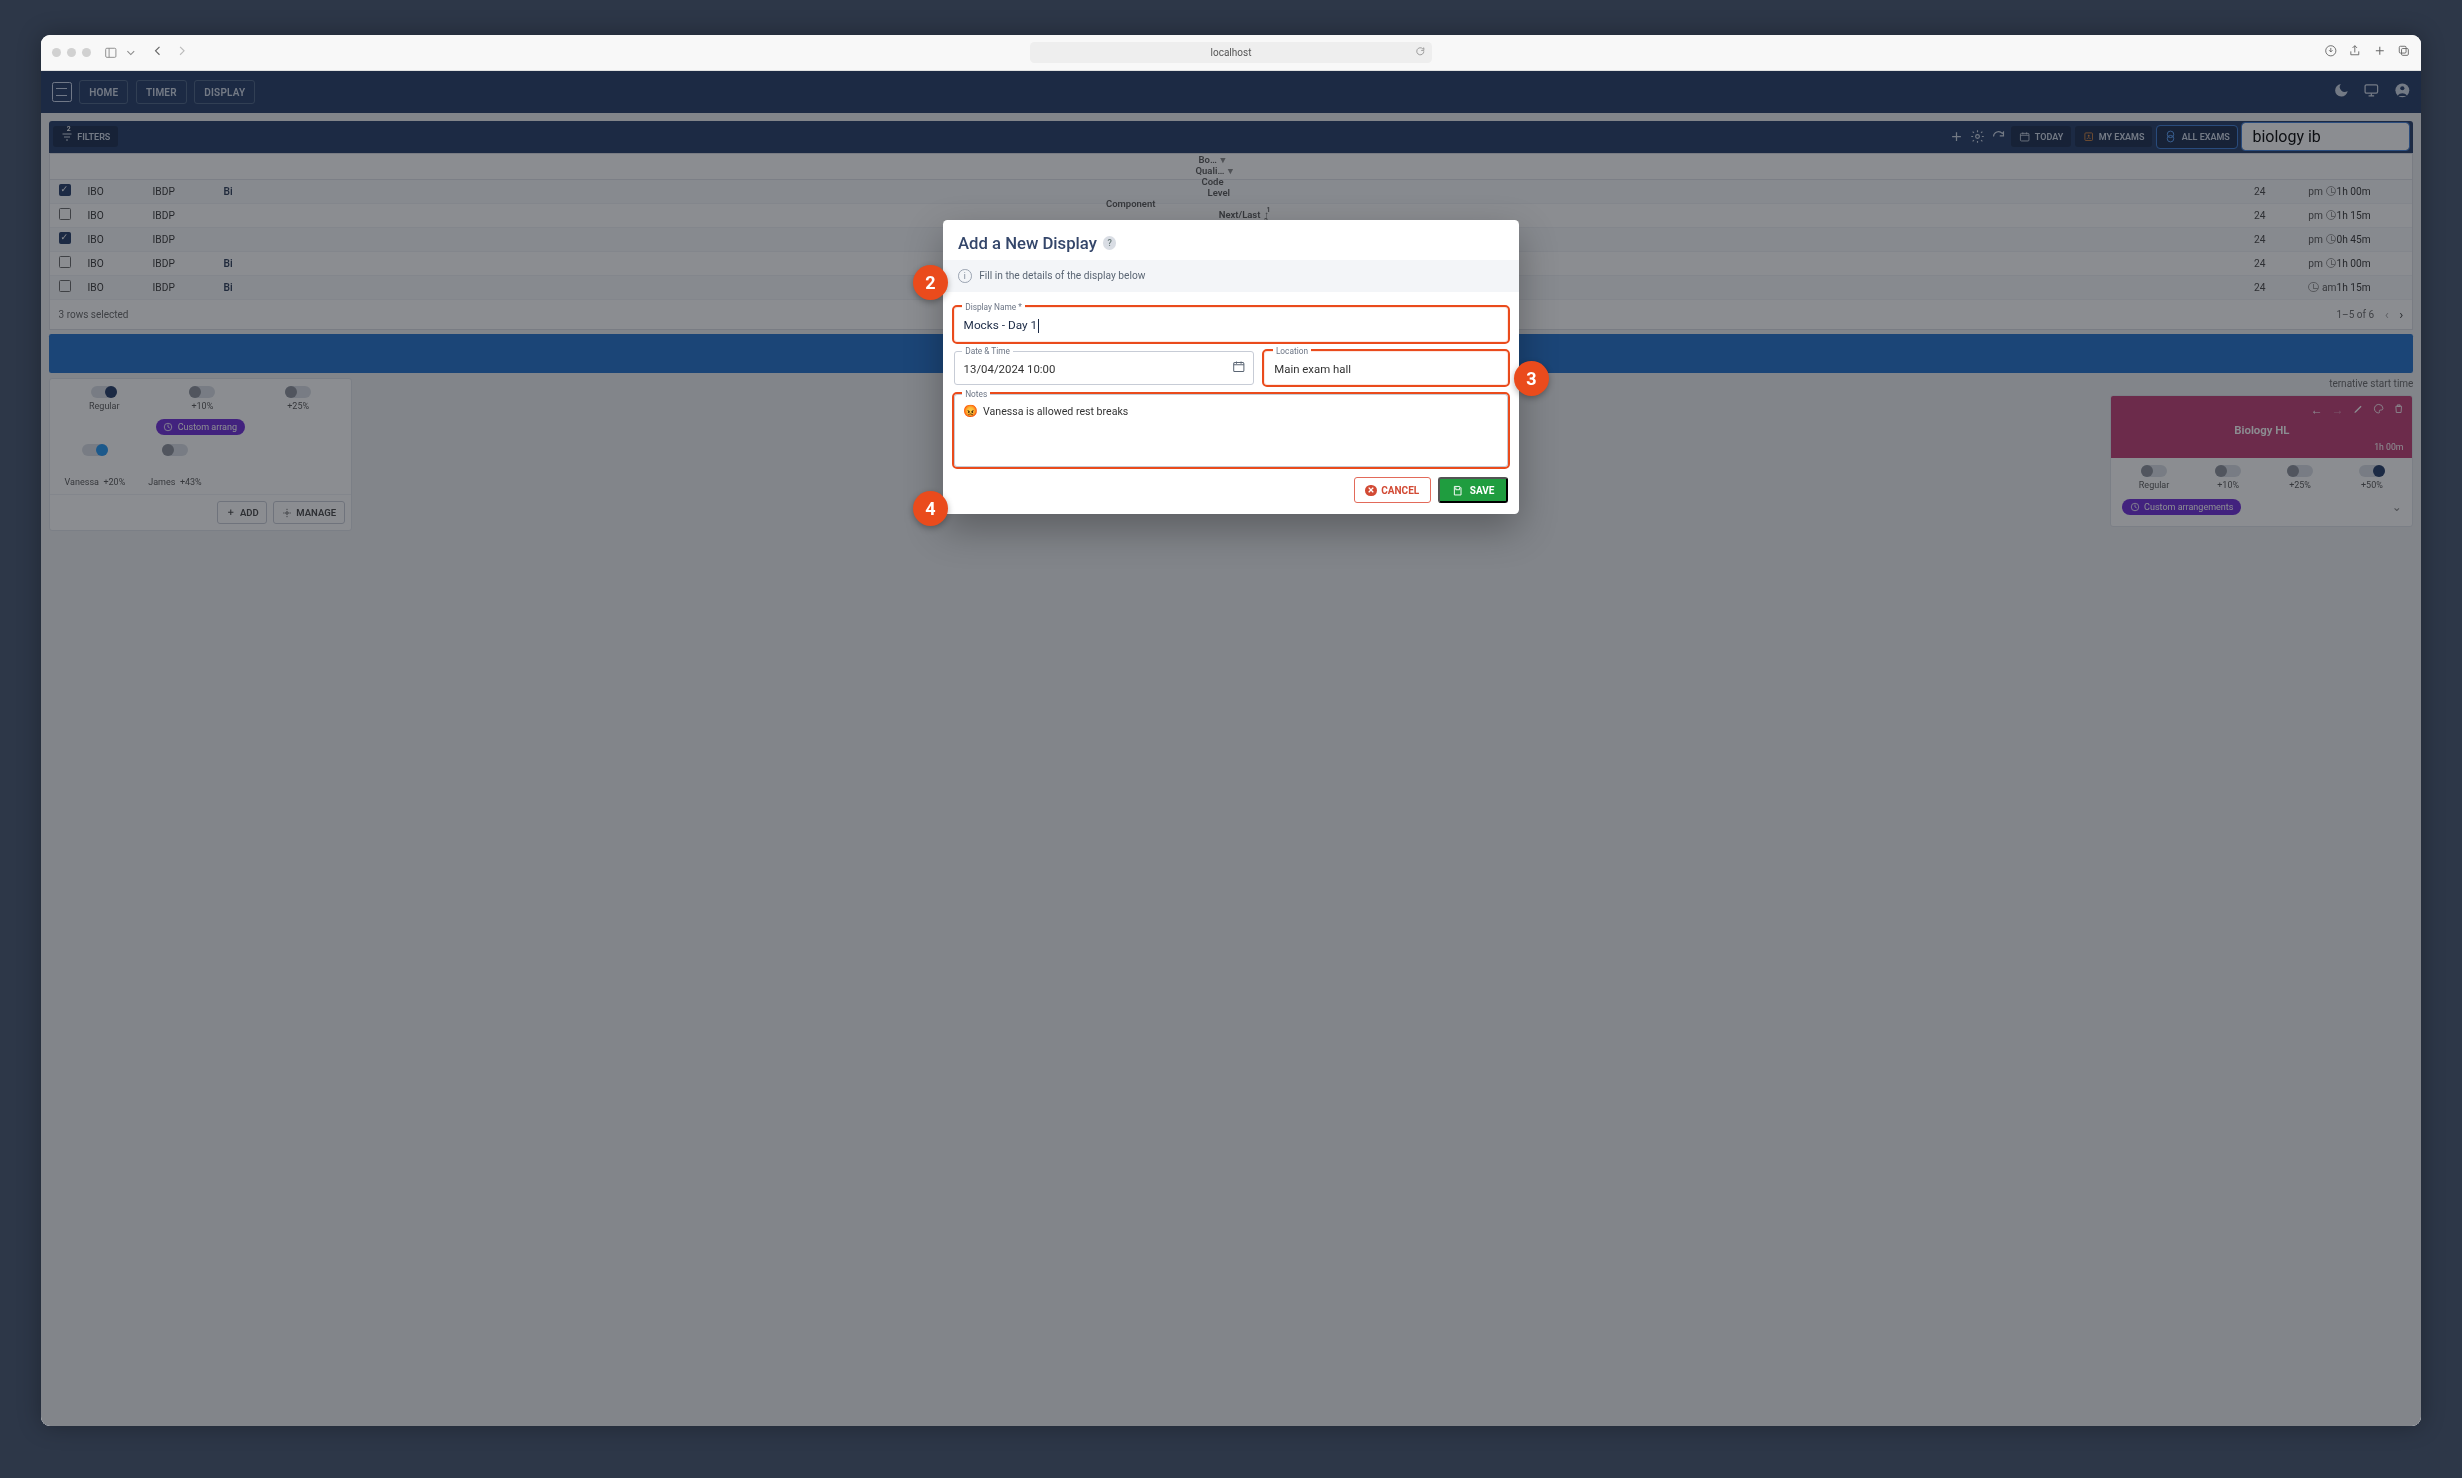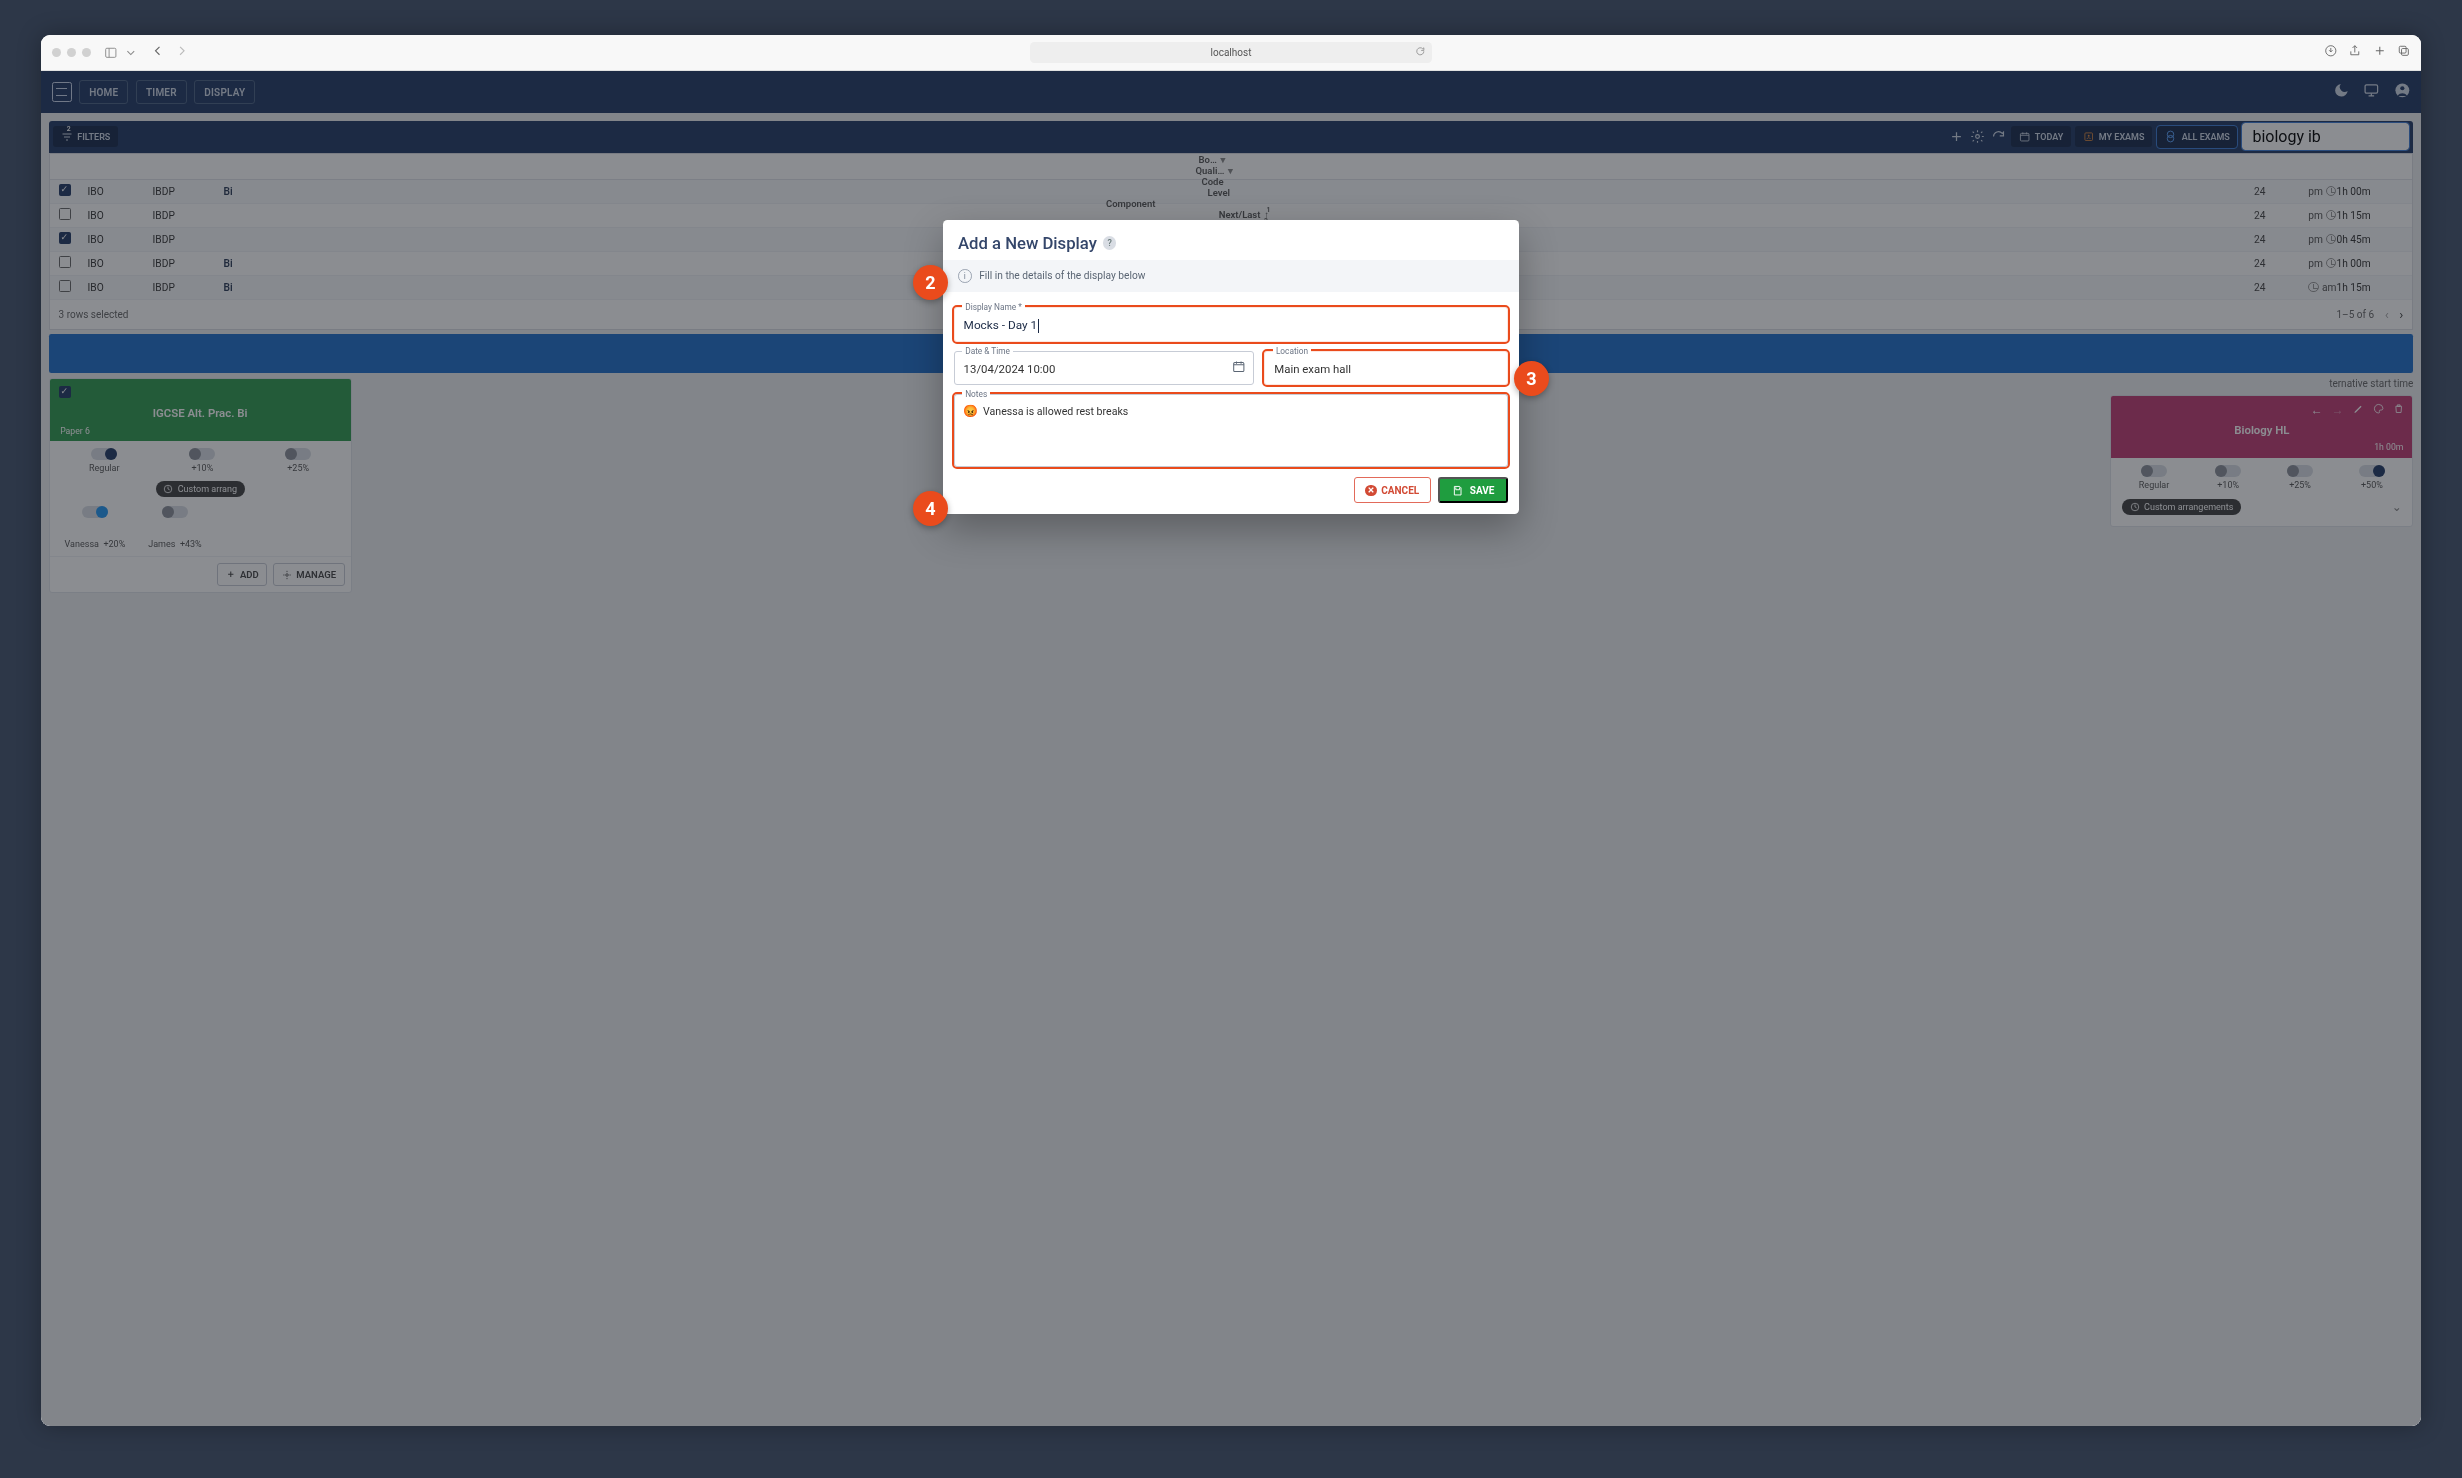--- a/index.html
+++ b/index.html
@@ -149,21 +149,21 @@
   .card .header .icons { position:absolute; right:7.6px; top:7.6px; display:flex; gap:9px; }
   .card .header .title { text-align:center; margin-top: 20px; font-size:11.4px; font-weight:600; }
   .card .header .paper { font-size:8.7px; margin-top:6px; }
   .card .header .dur { position:absolute; right:9px; bottom:6px; font-size:8.7px; }
   .card .pills { display:flex; justify-content:space-around; padding:7.6px 4.5px 3px; }
   .pillcol { display:flex; flex-direction:column; align-items:center; gap:3px; font-size:9px; color:#555; }
   .toggle { width:26px; height:12px; background:#d9dde4; border-radius:7.6px; position:relative; }
   .toggle .knob { width:12px; height:12px; border-radius:50%; background:#8a8f98; position:absolute; left:0; top:0; }
   .toggle.blue .knob { background:#2196f3; left:13.6px; }
   .toggle.dark .knob { background:#203864; left:13.6px; }
-  .custom-chip { margin: 4.5px auto 6px; display:flex; align-items:center; gap:4.5px; background:#404040; color:#fff; font-size:9px; padding:3px 7.6px; border-radius:9px; width:fit-content; }
+  .custom-chip { margin: 4.5px auto 6px; display:flex; align-items:center; gap:4.5px; background:#6d28d9; color:#fff; font-size:9px; padding:3px 7.6px; border-radius:9px; width:fit-content; }
   .custom-row { display:flex; align-items:center; padding: 3px 10.6px 7.6px; }
   .custom-row .expand { margin-left:auto; color:#888; }
   .people-row { display:flex; gap:23px; padding:3px 15px 7.6px; }
   .person { display:flex; flex-direction:column; align-items:center; gap:21px; font-size:9px; color:#555; }
   .card .footer { display:flex; gap:6px; justify-content:flex-end; padding:6px; border-top:0.8px solid #eef0f4; }
   .smbtn { display:flex; align-items:center; gap:4.5px; border:0.8px solid #c6cbd4; padding:3.8px 7.6px; border-radius:3px; font-size:9.5px; font-weight:600; color:#444; background:#fff; }
   .infostrip { font-size:10px; color:#666; padding: 0 0 6px 0; }
 
   
   .overlay {
@@ -475,25 +475,20 @@
 
       <div class="actionbar">
         <div class="bigbtn save">
           <span>SAVE</span>
         </div>
       </div>
 
       <div class="cards">
 
         <div class="card green">
-          <div class="header">
-            <span class="check cb checked"></span>
-            <div class="title">IGCSE Alt. Prac. Bi</div>
-            <div class="paper">Paper 6</div>
-          </div>
           <div class="pills">
             <div class="pillcol">
                 <span class="toggle dark">
                   <span class="knob"></span>
                 </span>
                 <span>Regular</span>
               </div>
             <div class="pillcol">
                 <span class="toggle">
                   <span class="knob"></span>

